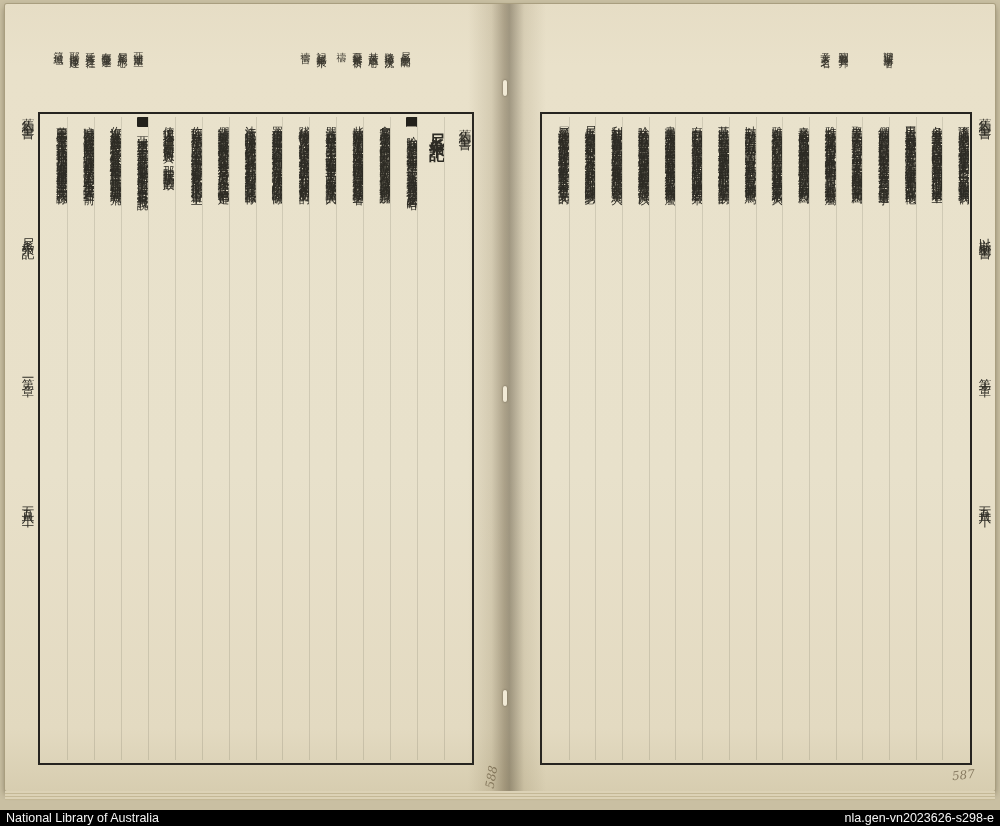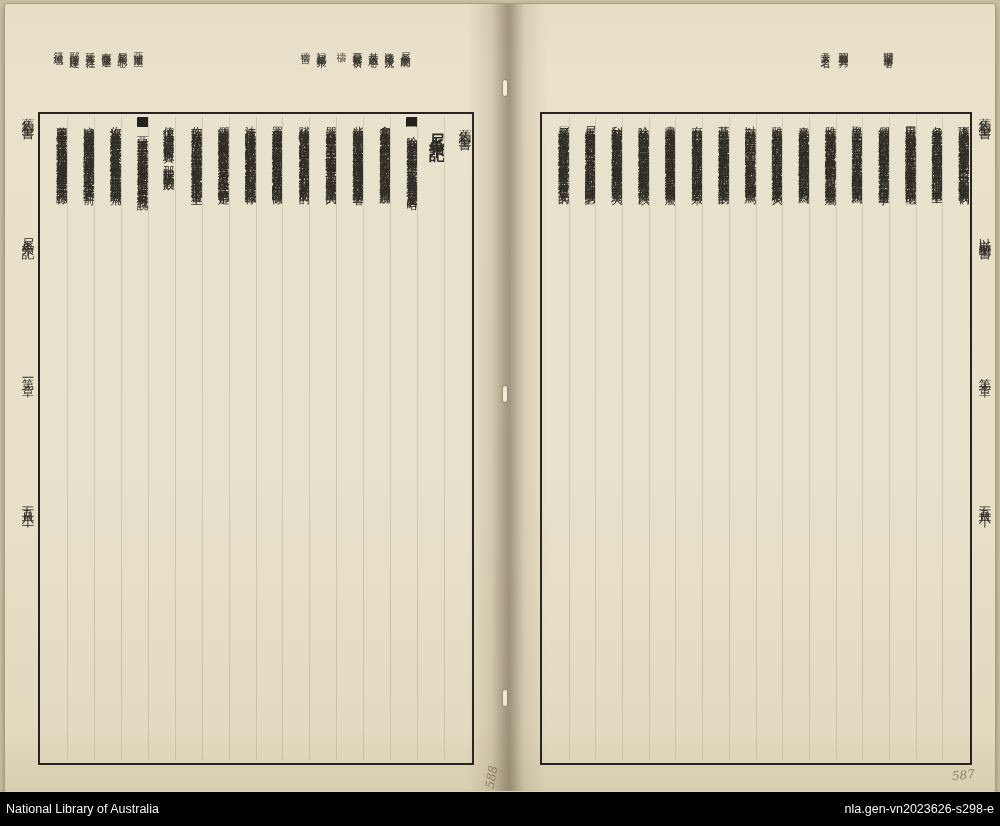--- a/index.html
+++ b/index.html
@@ -63,21 +63,21 @@
   .chapbox:empty { display:none; }
   .inline-note { font-size:7.5px; letter-spacing:0; color:#444034; }
   .inline-note:empty { display:none; }
 
   
   .pencil { position:absolute; color:#8a7d63; font-size:12px;
     font-family:"DejaVu Serif", serif; font-style:italic; }
 
   
   .footer-bar {
-    position:absolute; left:0; right:0; bottom:0; height:34px; background:#000;
+    position:absolute; left:0; right:0; bottom:0; height:16px; background:#000;
     display:flex; justify-content:space-between; align-items:center;
     padding:0 6px; color:#f5f5f5; font-size:12.5px;
     font-family:"Liberation Sans", sans-serif;
   }
 </style>
 </head>
 <body>
 
 <div class="scan">
   <div class="sheet"></div>

